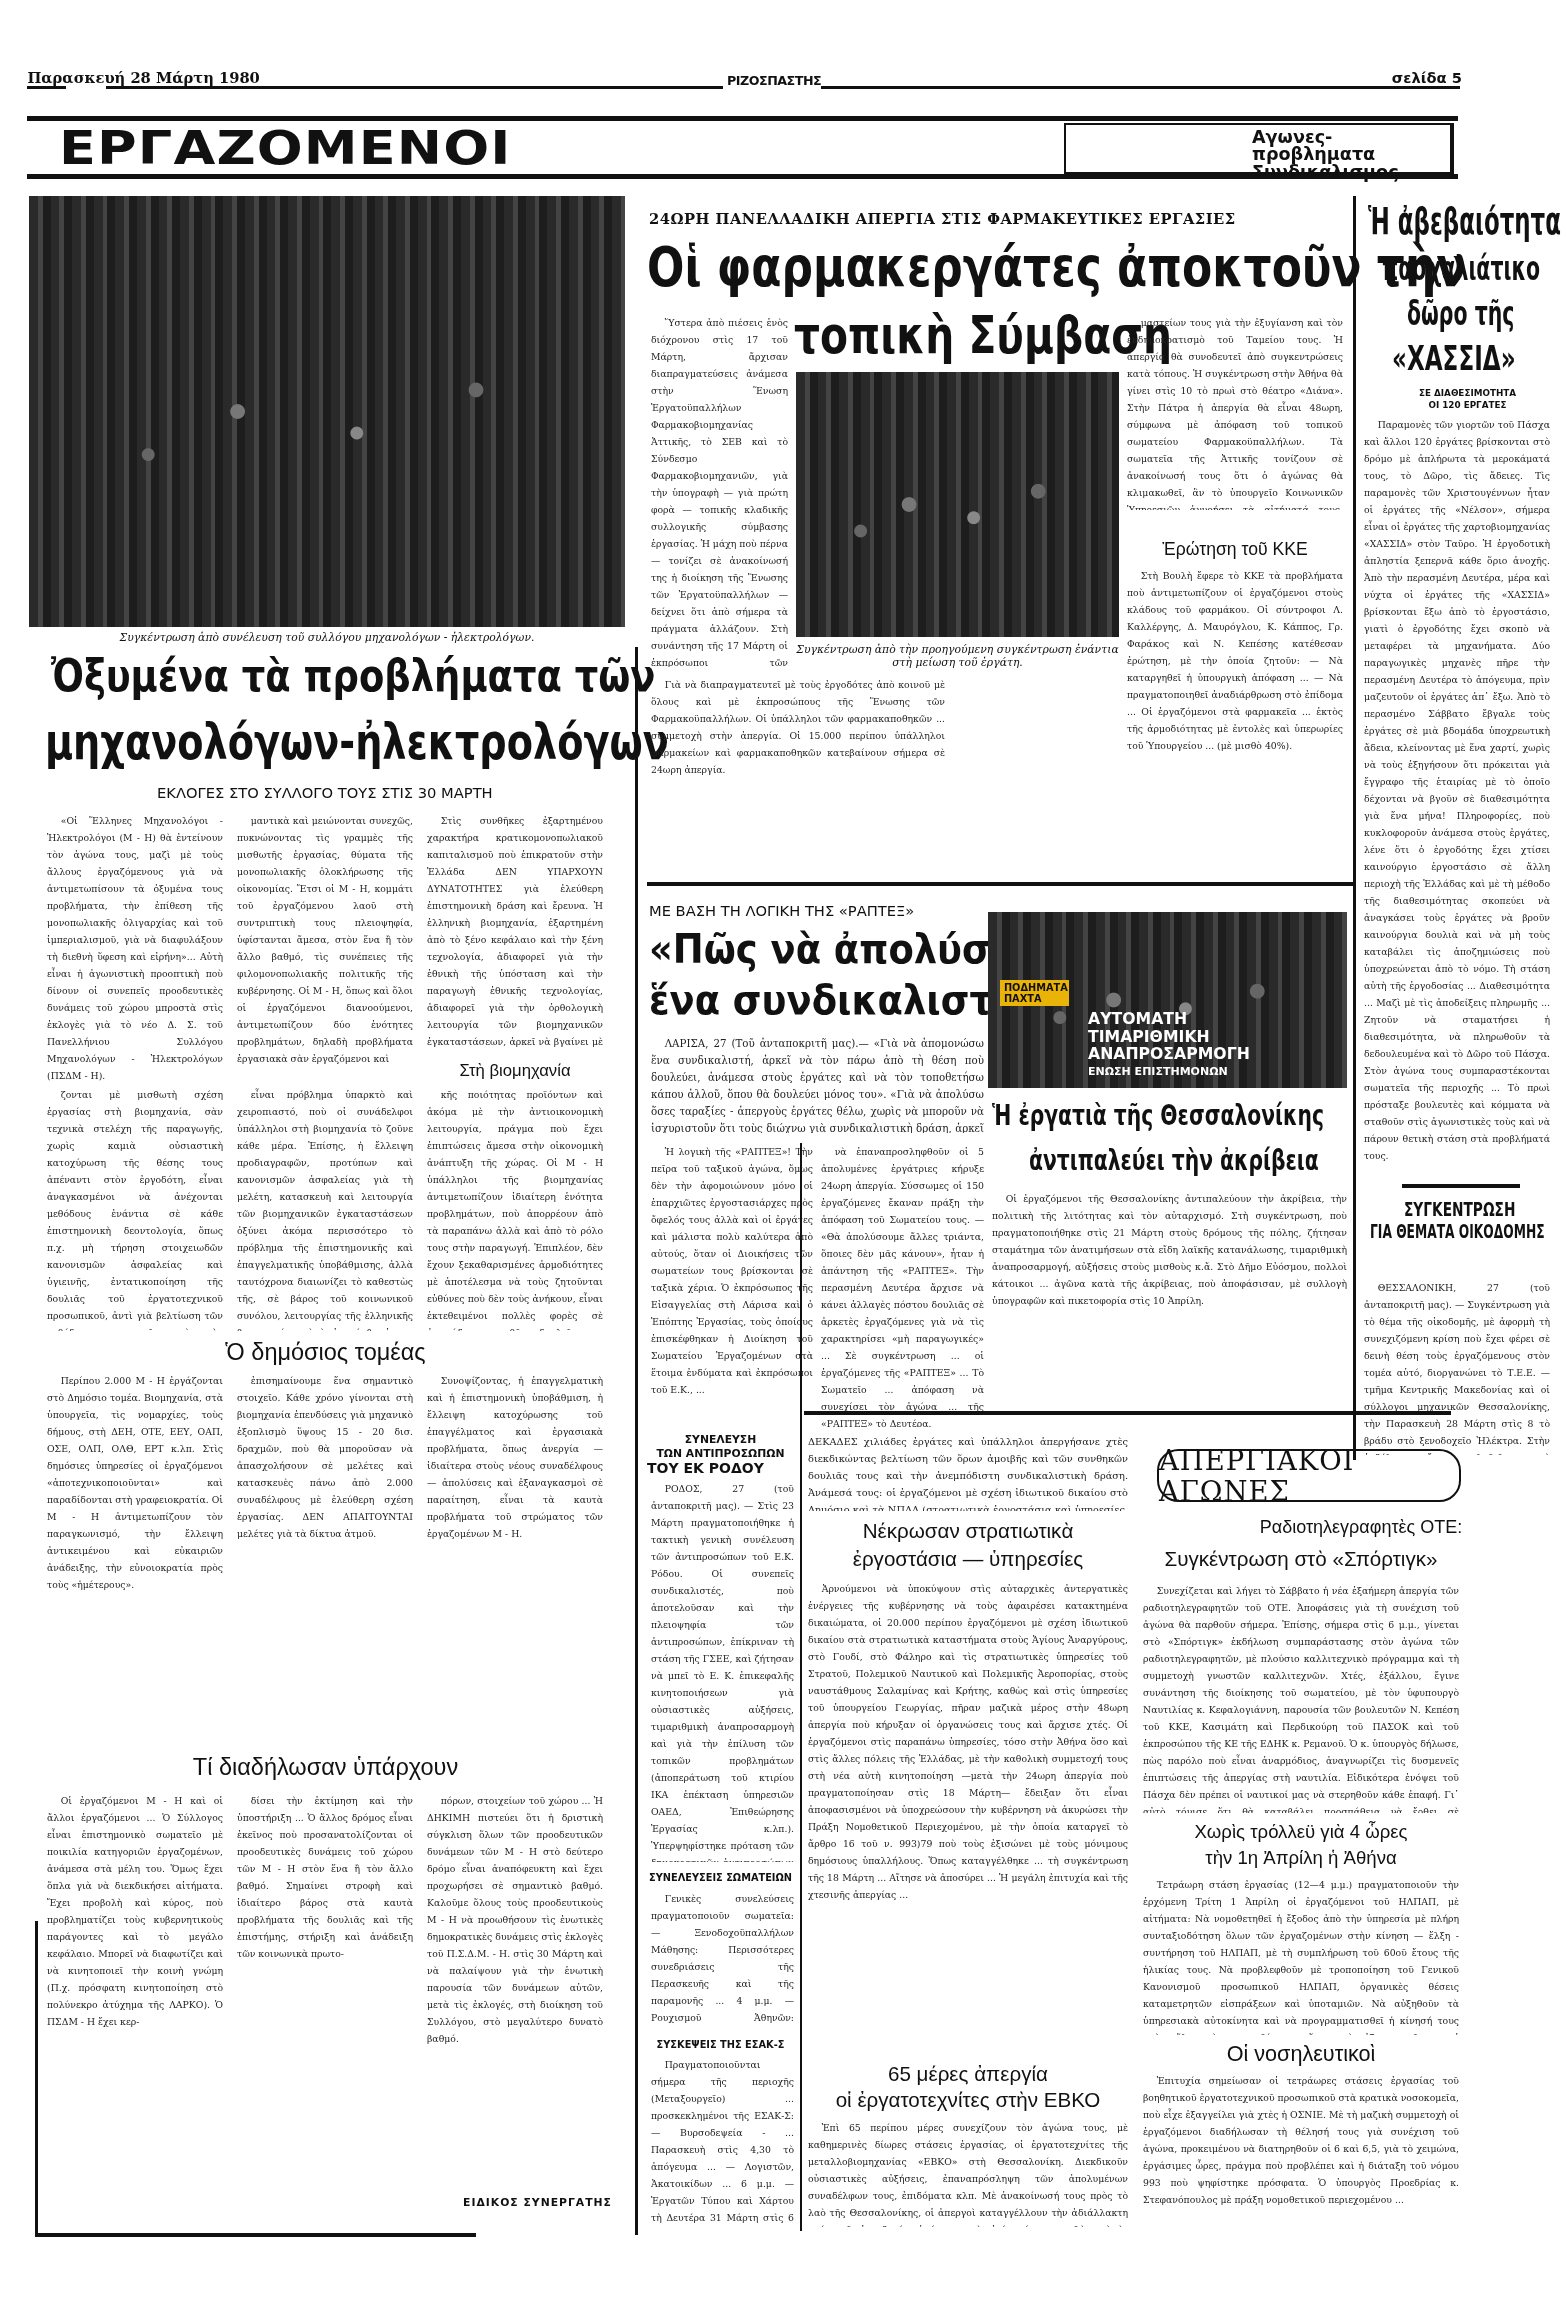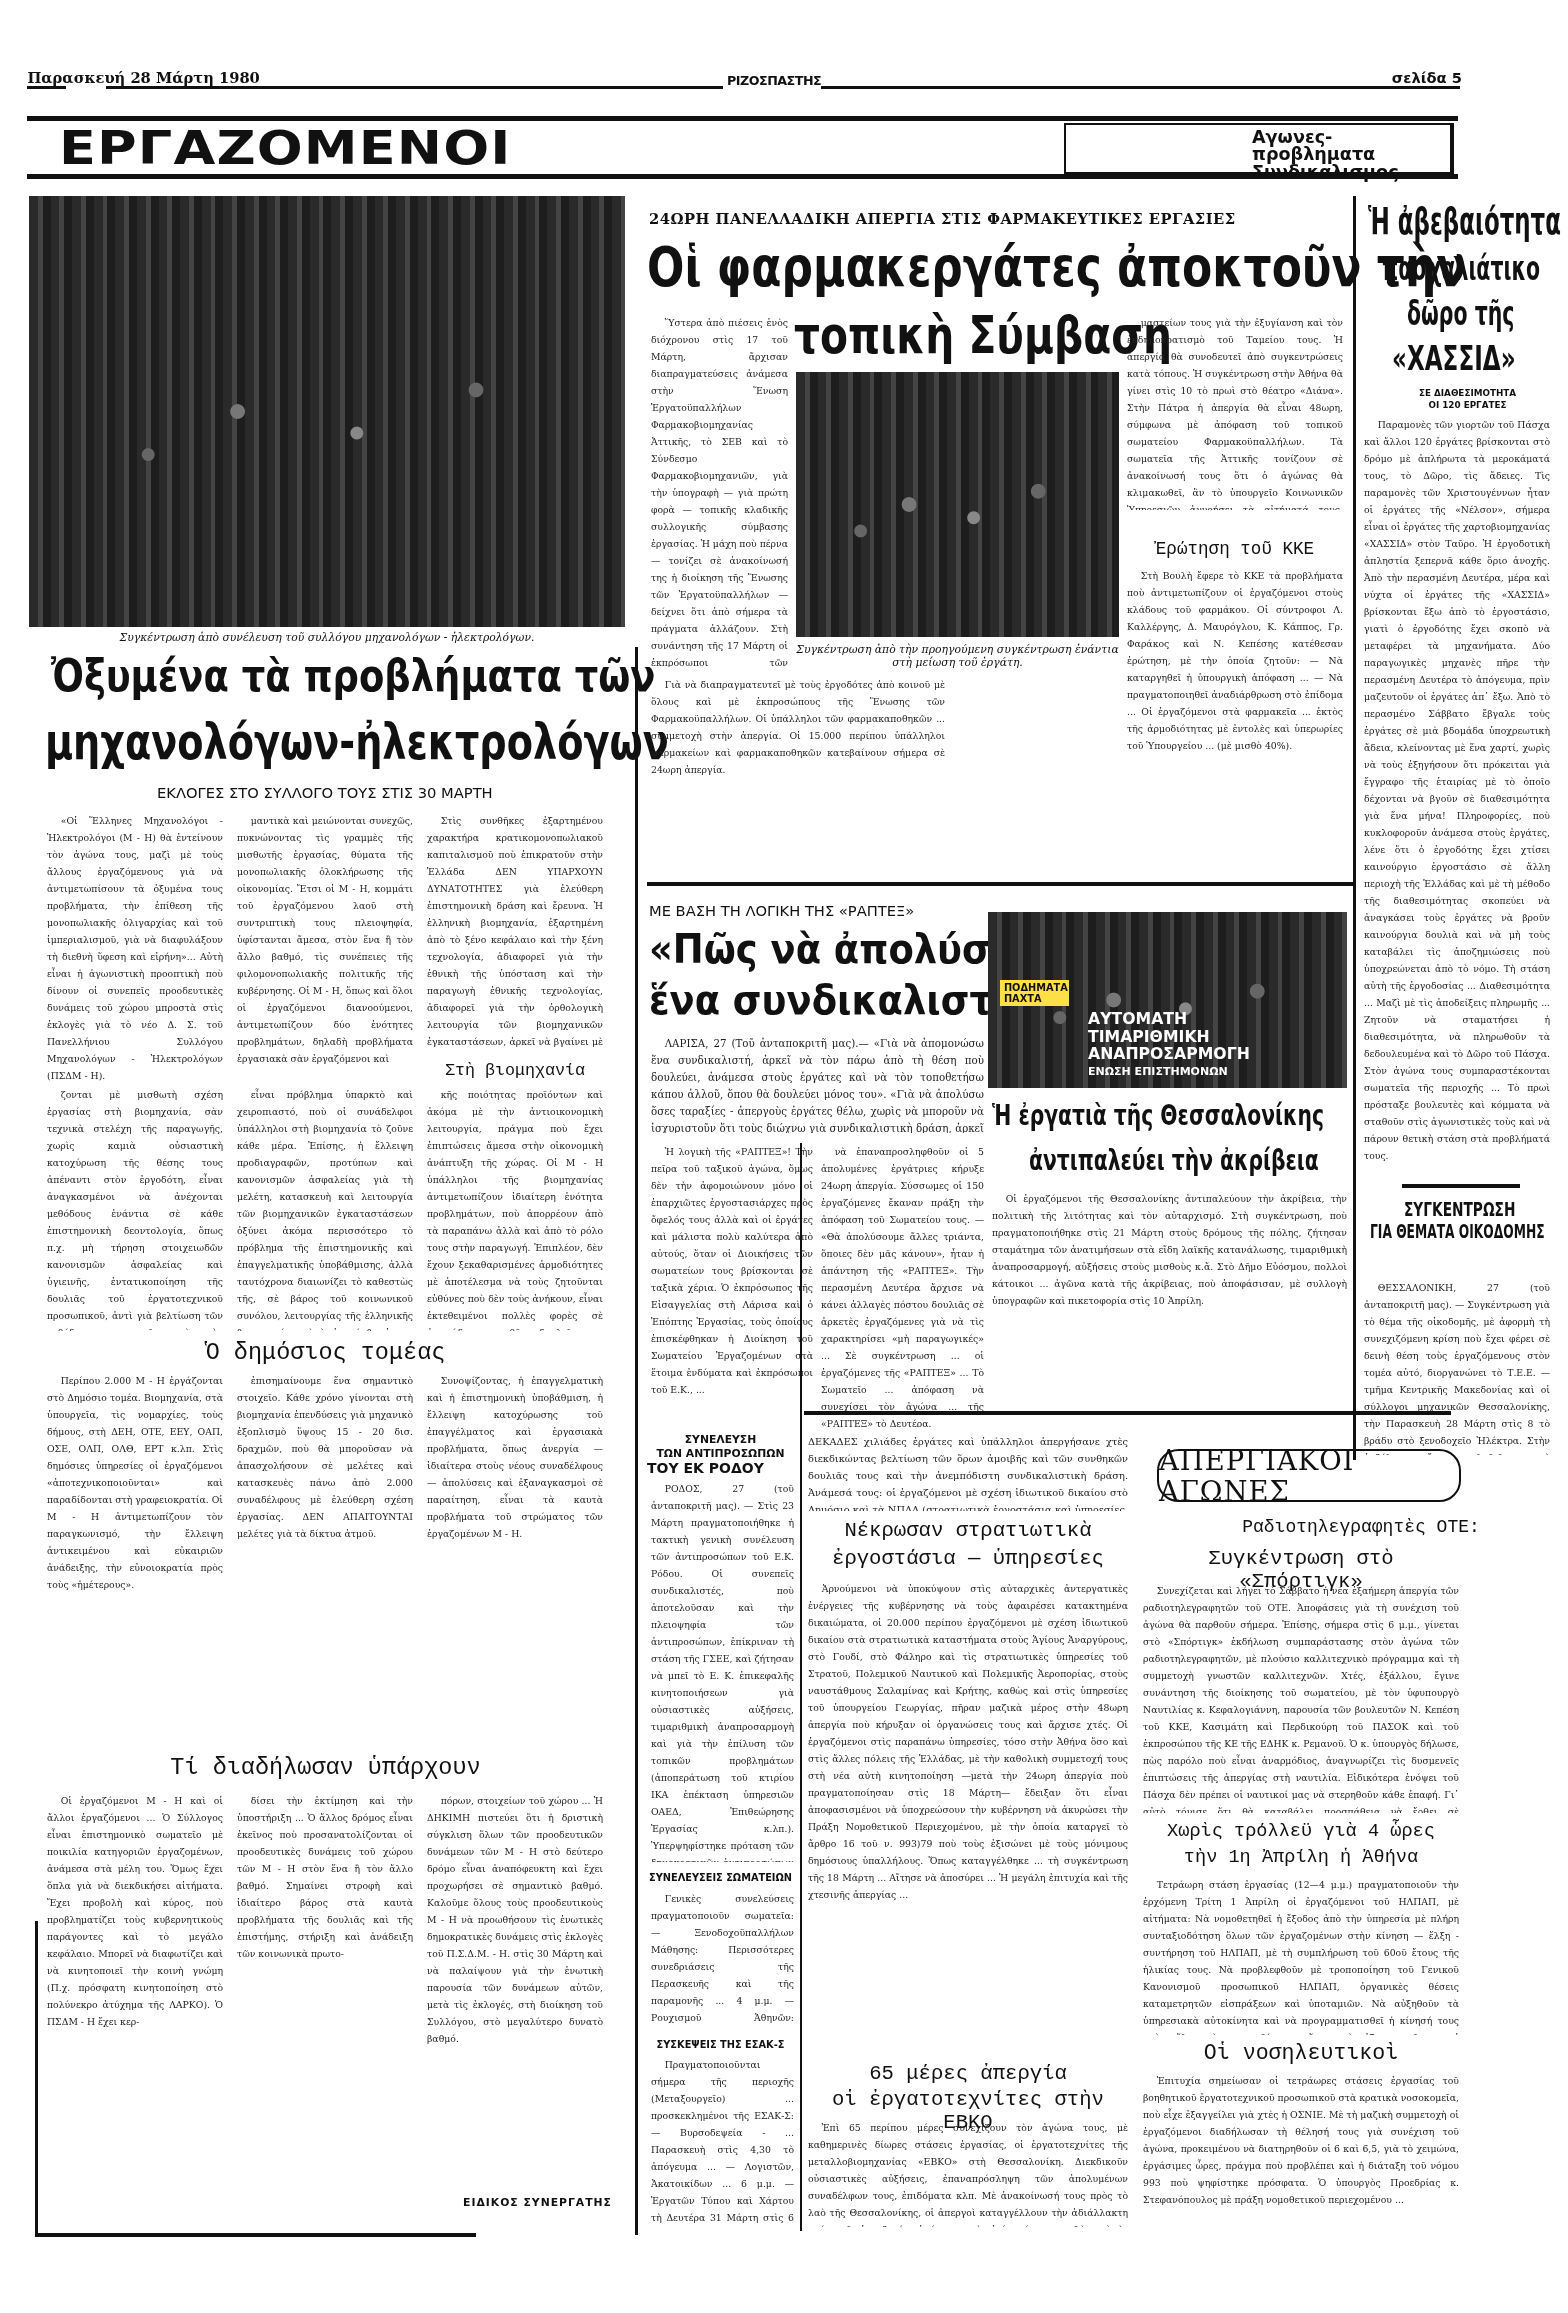--- a/index.html
+++ b/index.html
@@ -29,21 +29,21 @@
   }
   .caption { font-style: italic; font-size: 10.8px; text-align: center; }
 
   .headline-cond { font-family: "DejaVu Sans", sans-serif; font-weight: 900; transform-origin: left top; white-space: nowrap; }
   .kicker { font-family: "DejaVu Sans", sans-serif; font-weight: bold; white-space: nowrap; }
 
   .body-text { font-size: 9.3px; line-height: 17px; text-align: justify; font-family: "DejaVu Serif", serif; color: #222; }
   .body-text p { text-indent: 13.7px; margin-bottom: 5.9px; }
   .col { position: absolute; }
 
-  .subhead { font-family: Liberation Mono, monospace; font-size: 23.5px; text-align: center; }
+  .subhead { font-family: Liberation Sans, sans-serif; font-size: 23.5px; text-align: center; }
   .vrule { width: 2.9px; background: #111; }
   .hrule { height: 3.9px; background: #111; }
   .thin-hrule { height: 2px; background: #111; }
 
   .rounded-box { border: 2.9px double #111; border-radius: 21.6px; display: flex; align-items: center; justify-content: center;
     font-family: "DejaVu Serif", serif; font-size: 27.4px; letter-spacing: 1px; }
   .signature { font-family: "DejaVu Sans", sans-serif; font-weight: bold; font-size: 10.8px; letter-spacing: 1px; }
 </style>
 </head>
 <body>
@@ -172,21 +172,21 @@
     <p>νὰ ἐπαναπροσληφθοῦν οἱ 5 ἀπολυμένες ἐργάτριες κήρυξε 24ωρη ἀπεργία. Σύσσωμες οἱ 150 ἐργαζόμενες ἔκαναν πράξη τὴν ἀπόφαση τοῦ Σωματείου τους. — «Θὰ ἀπολύσουμε ἄλλες τριάντα, ὅποιες δὲν μᾶς κάνουν», ἦταν ἡ ἀπάντηση τῆς «ΡΑΠΤΕΞ». Τὴν περασμένη Δευτέρα ἄρχισε νὰ κάνει ἀλλαγὲς πόστου δουλιᾶς σὲ ἀρκετὲς ἐργαζόμενες γιὰ νὰ τὶς χαρακτηρίσει «μὴ παραγωγικές» ... Σὲ συγκέντρωση ... οἱ ἐργαζόμενες τῆς «ΡΑΠΤΕΞ» ... Τὸ Σωματεῖο ... ἀπόφαση νὰ συνεχίσει τὸν ἀγώνα ... τῆς «ΡΑΠΤΕΞ» τὸ Δευτέρα.</p>
   </div>
 
 <div class="abs photo" style="left:988px;top:912px;width:359px;height:176px;"></div>
 <div class="abs" style="left:1088px;top:1010px;width:245px;color:#fff;font-family:'DejaVu Sans',sans-serif;font-weight:bold;font-size:15.7px;line-height:17.6px;">
   <div>ΑΥΤΟΜΑΤΗ</div>
   <div>ΤΙΜΑΡΙΘΜΙΚΗ</div>
   <div>ΑΝΑΠΡΟΣΑΡΜΟΓΗ</div>
   <div style="font-size:11px;">ΕΝΩΣΗ ΕΠΙΣΤΗΜΟΝΩΝ</div>
 </div>
-<div class="abs" style="left:1000px;top:980px;background:#fde047;padding:2px 3.9px;font-family:'DejaVu Sans',sans-serif;font-weight:bold;font-size:9.8px;width:69px;">ΠΟΔΗΜΑΤΑ ΠΑΧΤΑ</div>
+<div class="abs" style="left:1000px;top:980px;background:#eab308;padding:2px 3.9px;font-family:'DejaVu Sans',sans-serif;font-weight:bold;font-size:9.8px;width:69px;">ΠΟΔΗΜΑΤΑ ΠΑΧΤΑ</div>
 <div class="abs headline-cond" style="left:992px;top:1098px;font-size:29px;font-weight:bold;transform:scaleX(0.7);">Ἡ ἐργατιὰ τῆς Θεσσαλονίκης</div>
 <div class="abs headline-cond" style="left:1029px;top:1143px;font-size:29px;font-weight:bold;transform:scaleX(0.7);">ἀντιπαλεύει τὴν ἀκρίβεια</div>
 <div class="col body-text" style="left:992px;top:1190px;width:355px;height:206px;overflow:hidden;">
     <p>Οἱ ἐργαζόμενοι τῆς Θεσσαλονίκης ἀντιπαλεύουν τὴν ἀκρίβεια, τὴν πολιτικὴ τῆς λιτότητας καὶ τὸν αὐταρχισμό. Στὴ συγκέντρωση, ποὺ πραγματοποιήθηκε στὶς 21 Μάρτη στοὺς δρόμους τῆς πόλης, ζήτησαν σταμάτημα τῶν ἀνατιμήσεων στὰ εἴδη λαϊκῆς κατανάλωσης, τιμαριθμικὴ ἀναπροσαρμογή, αὐξήσεις στοὺς μισθοὺς κ.ἄ. Στὸ Δῆμο Εὐόσμου, πολλοὶ κάτοικοι ... ἀγῶνα κατὰ τῆς ἀκρίβειας, ποὺ ἀποφάσισαν, μὲ συλλογὴ ὑπογραφῶν καὶ πικετοφορία στὶς 10 Ἀπρίλη.</p>
   </div>
 
 <div class="abs vrule" style="left:800px;top:1143px;height:1088px;width:2px;"></div>
 <div class="abs kicker" style="left:647px;top:1433px;width:147px;text-align:center;font-size:10.8px;">ΣΥΝΕΛΕΥΣΗ</div>
 <div class="abs kicker" style="left:647px;top:1447px;width:147px;text-align:center;font-size:10.8px;">ΤΩΝ ΑΝΤΙΠΡΟΣΩΠΩΝ</div>
 <div class="abs kicker" style="left:647px;top:1460px;width:147px;text-align:left;font-size:14px;">ΤΟΥ ΕΚ ΡΟΔΟΥ</div>

